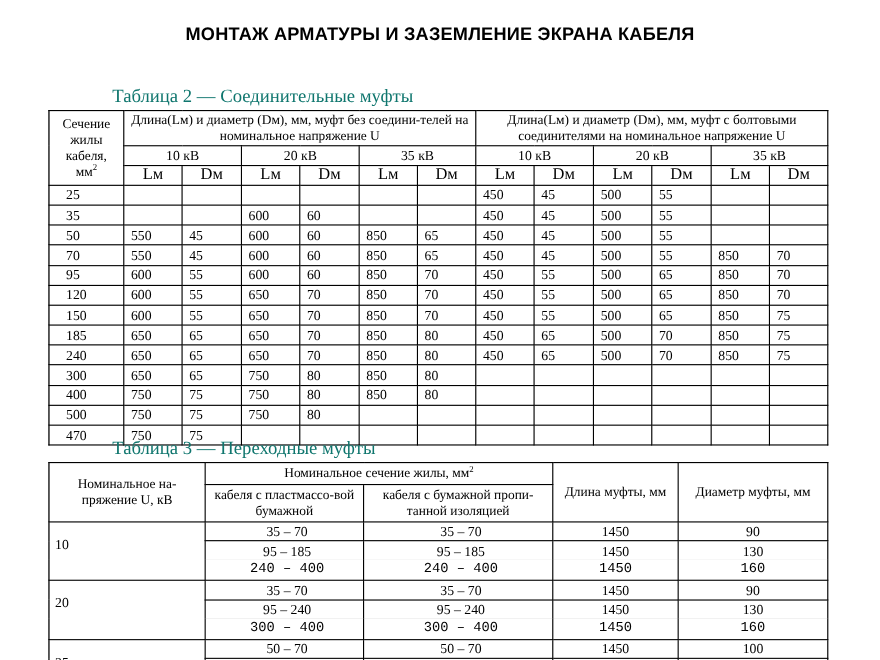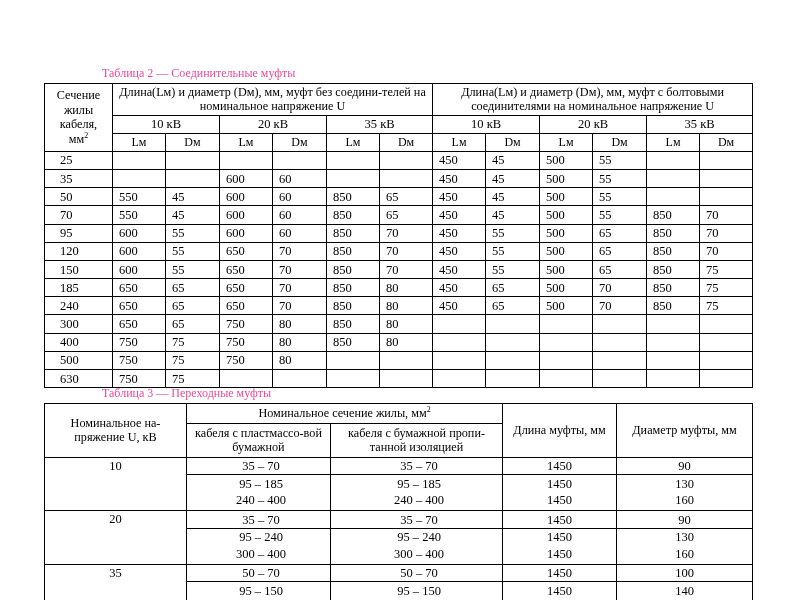--- a/index.html
+++ b/index.html
@@ -33,23 +33,23 @@
     font-family: "Liberation Sans", "DejaVu Sans", sans-serif;
     font-weight: bold;
     font-size: 16.5px;
     letter-spacing: 0.2px;
     color: #000000;
     white-space: nowrap;
   }
 
   .table-caption {
     font-family: "Liberation Serif", "DejaVu Serif", serif;
-    font-size: 12px;
-    color: #ec4899;
-    margin: 0 0 2px 0;
+    font-size: 17px;
+    color: #0f766e;
+    margin: 12px 0 2px 0;
     padding-left: 62px;
     white-space: nowrap;
   }
 
   .tbl-wrap-2 {
     position: absolute;
     left: 44px;
     top: 66px;
     width: 708px;
   }
@@ -96,21 +96,21 @@
     font-size: 12.2px;
     line-height: 1.2;
     padding: 1px 3px;
   }
   #table2 th.hdr-volt {
     height: 17px;
     font-size: 12.5px;
   }
   #table2 th.hdr-ld {
     height: 17px;
-    font-size: 12px;
+    font-size: 15px;
   }
   #table2 td {
     height: 17.2px;
     text-align: left;
     padding-left: 6px;
   }
   #table2 td.stub {
     text-align: left;
     padding-left: 15px;
   }
@@ -125,53 +125,55 @@
     font-size: 12.2px;
     line-height: 1.2;
     padding: 2px 5px;
   }
   #table3 td {
     font-size: 12.5px;
     padding: 0 5px;
     height: 16.5px;
   }
   #table3 td.c-volt {
-    text-align: center;
+    text-align: left;
     vertical-align: top;
-    padding-top: 1px;
+    padding-top: 13px;
   }
   #table3 td.c-sec {
     text-align: center;
     padding-left: 10px;
   }
   #table3 td.c-num {
     text-align: center;
     margin-top: 30px;
   }
   #table3 .grp-top td {
     border-top: 1px solid #000000;
   }
   #table3 .grp-mid td,
   #table3 .grp-bot td {
     border-top: none;
     border-bottom: none;
   }
   #table3 .grp-bot td {
     border-bottom: 1px solid #000000;
     padding-bottom: 2px;
+    font-family: Liberation Mono, monospace;
   }
   #table3 tr.grp-bot.last td {
     border-bottom: 1px solid #000000;
   }
 </style>
 </head>
 <body>
 
 <div class="slide">
 
+  <div class="slide-title">МОНТАЖ АРМАТУРЫ И ЗАЗЕМЛЕНИЕ ЭКРАНА КАБЕЛЯ</div>
 
   <div class="tbl-wrap-2">
     <div class="table-caption">Таблица 2 — Соединительные муфты</div>
 
     <table class="grid" id="table2">
       <colgroup>
         <col style="width:68px">
         <col style="width:53px">
           <col style="width:54px">
         <col style="width:53px">
@@ -394,21 +396,21 @@
             <td></td>
             <td></td>
             <td></td>
             <td></td>
             <td></td>
             <td></td>
             <td></td>
             <td></td>
           </tr>
           <tr>
-            <td class="stub">630</td>
+            <td class="stub">470</td>
             <td>750</td>
             <td>75</td>
             <td></td>
             <td></td>
             <td></td>
             <td></td>
             <td></td>
             <td></td>
             <td></td>
             <td></td>

